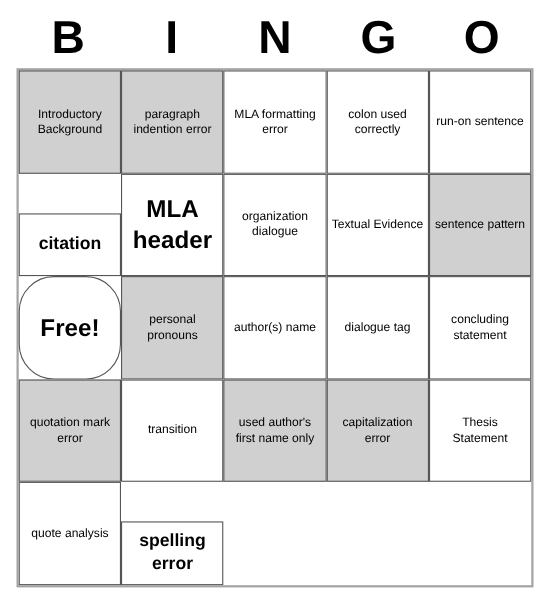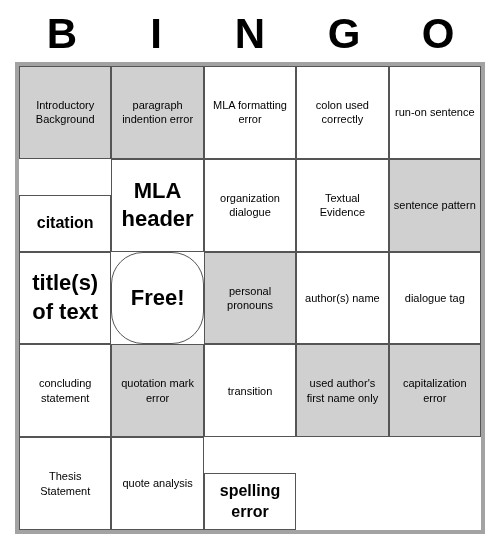--- a/index.html
+++ b/index.html
@@ -25,21 +25,21 @@
       font-weight: bold;
       width: 80px;
       text-align: center;
     }
     .bingo-grid {
       display: grid;
       grid-template-columns: repeat(5, 1fr);
       grid-template-rows: repeat(5, 1fr);
       width: 470px;
       height: 480px;
-      border: 4px solid #a3a3a3;
+      border: 2px solid #a3a3a3;
     }
     .cell {
       border: 1px solid #555;
       display: flex;
       align-items: center;
       justify-content: center;
       text-align: center;
       padding: 4px;
       font-size: 11px;
       line-height: 1.3;
@@ -79,21 +79,20 @@
 <div class="cell gray">Introductory Background</div>
     <div class="cell gray">paragraph indention error</div>
     <div class="cell">MLA formatting error</div>
     <div class="cell">colon used correctly</div>
     <div class="cell">run-on sentence</div>
     <div class="cell medium-text">citation</div>
     <div class="cell large-text">MLA header</div>
     <div class="cell">organization dialogue</div>
     <div class="cell">Textual Evidence</div>
     <div class="cell gray">sentence pattern</div>
-    <div class="cell large-text">title(s) of text</div>
     <div class="cell free">Free!</div>
     <div class="cell gray">personal pronouns</div>
     <div class="cell">author(s) name</div>
     <div class="cell">dialogue tag</div>
     <div class="cell">concluding statement</div>
     <div class="cell gray">quotation mark error</div>
     <div class="cell">transition</div>
     <div class="cell gray">used author's first name only</div>
     <div class="cell gray">capitalization error</div>
     <div class="cell">Thesis Statement</div>

